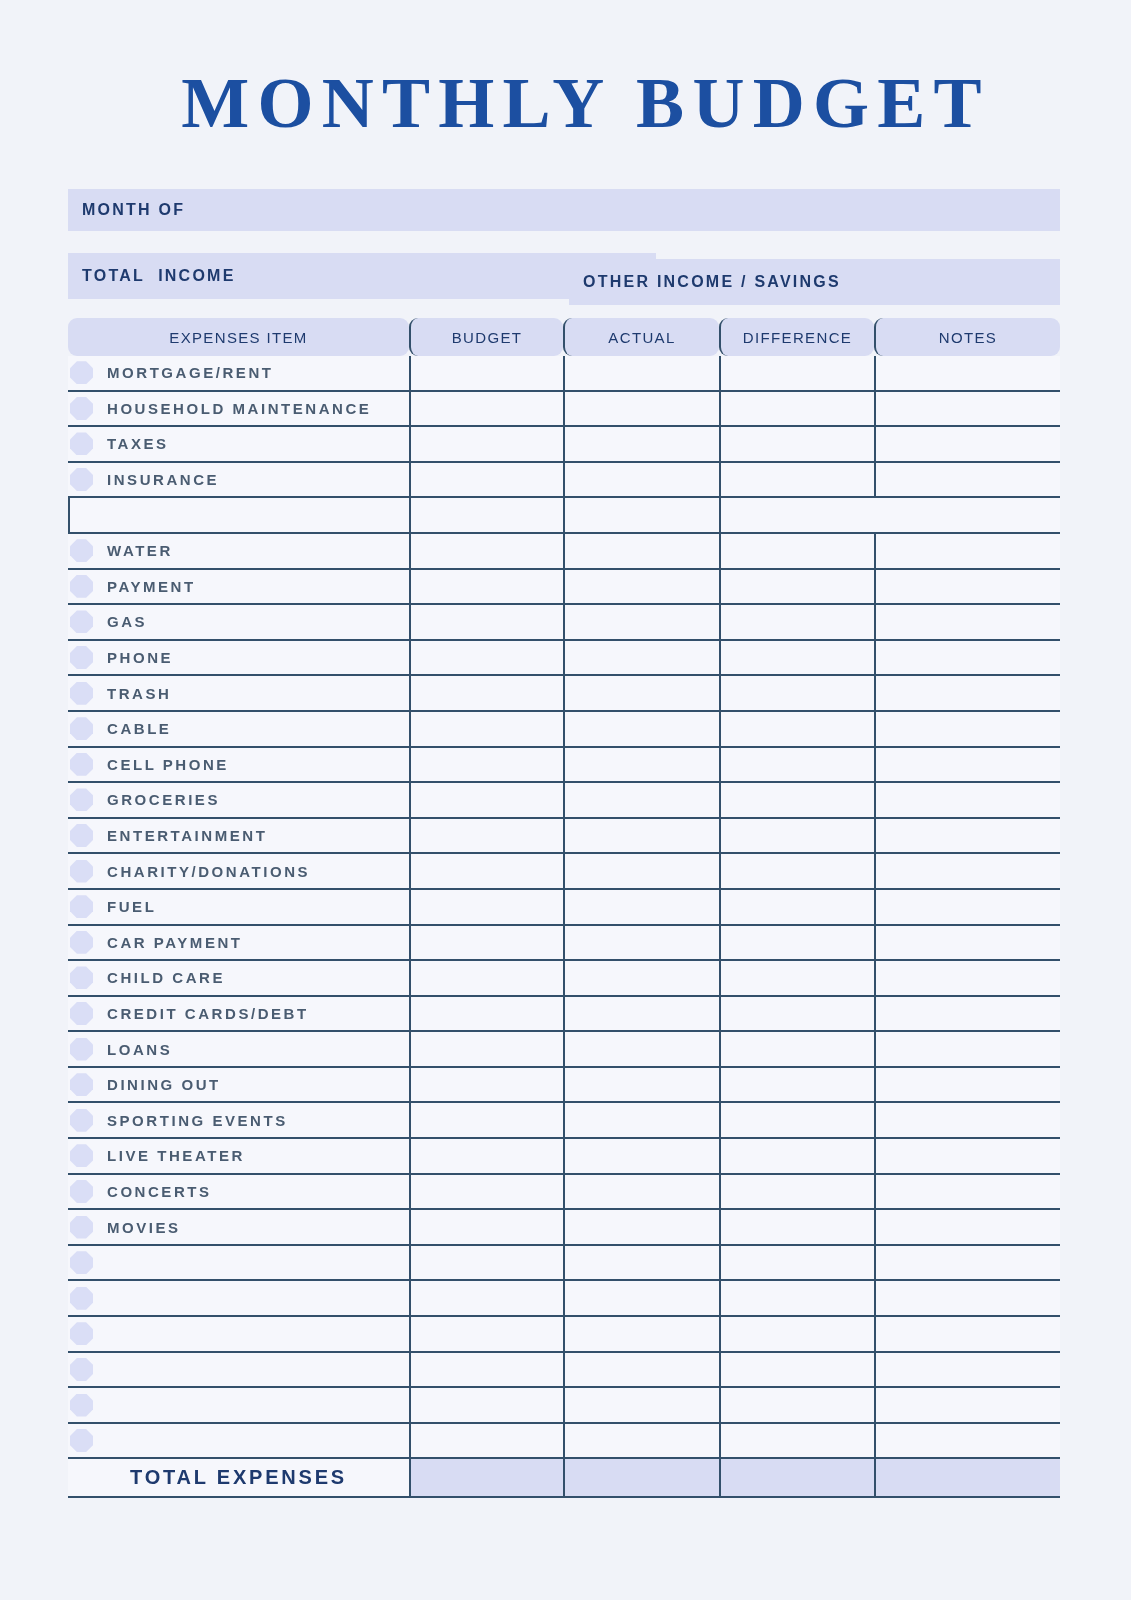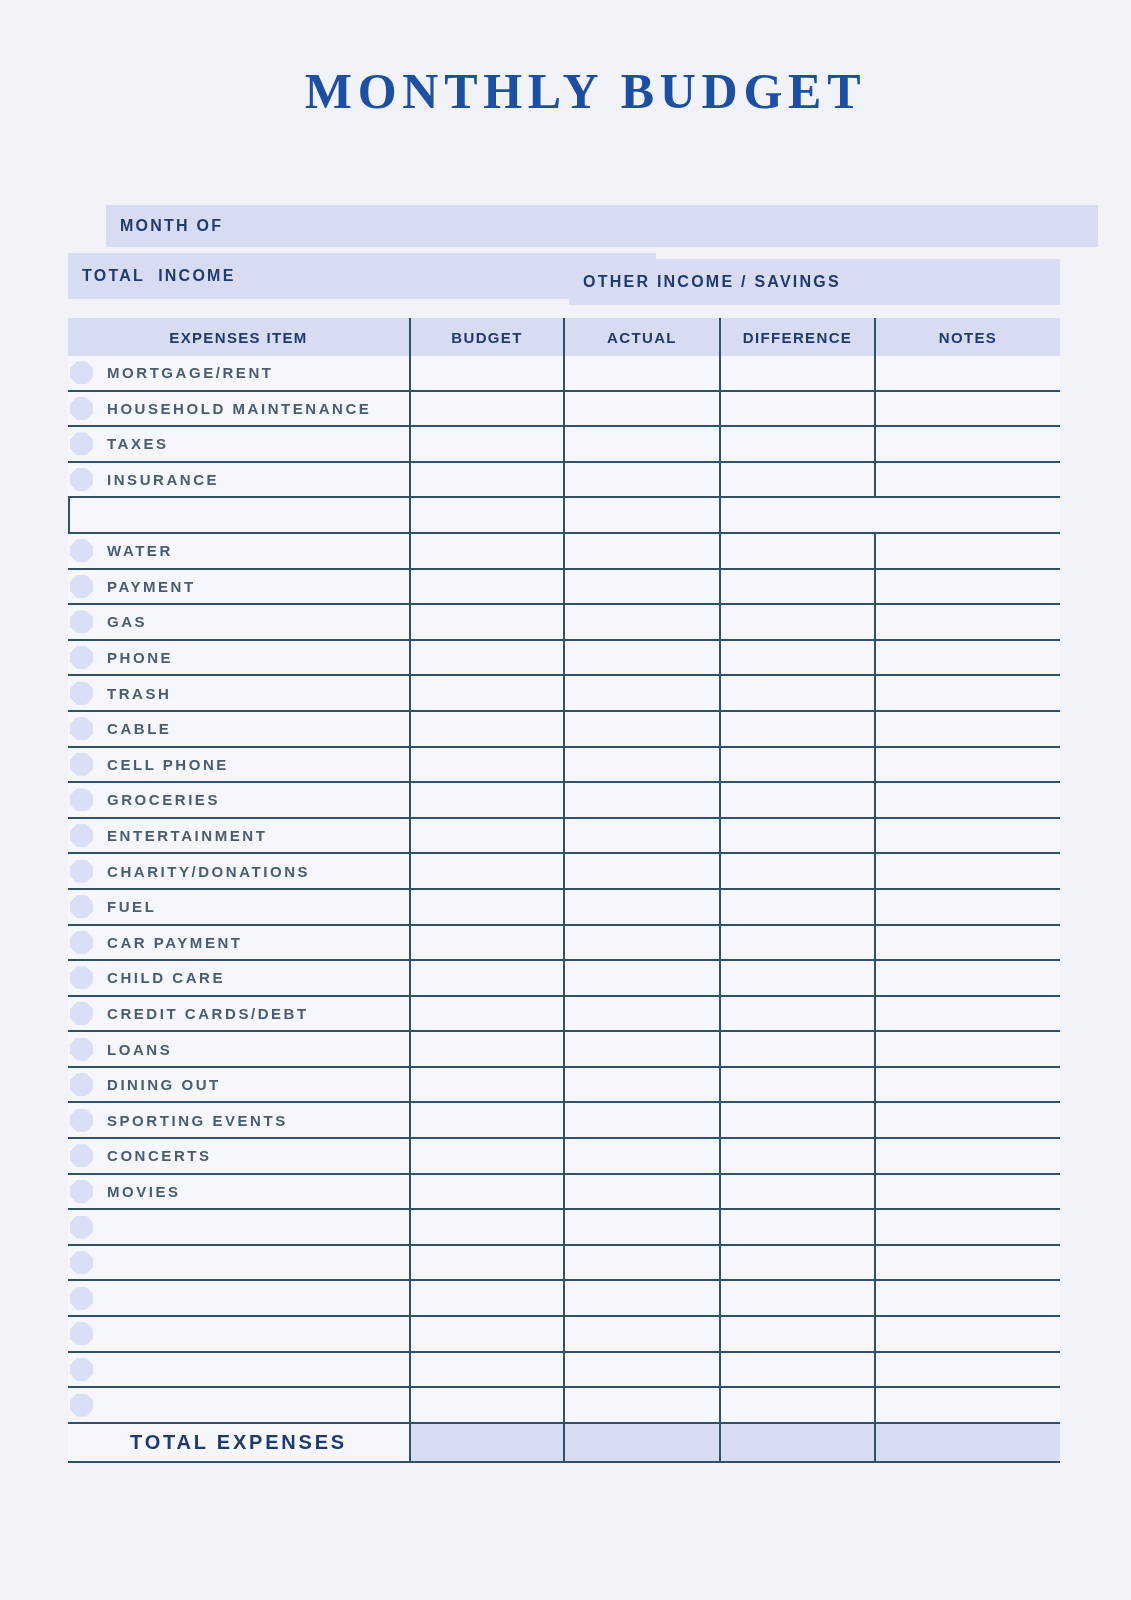--- a/index.html
+++ b/index.html
@@ -19,55 +19,56 @@
     width:1131px;height:1600px;
     background:var(--page-bg);
     font-family:"Liberation Sans",sans-serif;
     overflow:hidden;
   }
   .title{
     position:absolute;left:0;top:62px;width:100%;
     text-align:center;
     font-family:"Liberation Serif","DejaVu Serif",serif;
     font-weight:bold;
-    font-size:50px;
+    font-size:72px;
     letter-spacing:0.115em;
     color:var(--title);
     padding-left:40px;
   }
   .band{
     position:absolute;left:68px;width:992px;height:42px;
     background:var(--band);
     display:flex;align-items:center;
     padding-left:14px;
     color:var(--navy);
     font-weight:bold;
     font-size:16px;
     letter-spacing:0.14em;
     white-space:pre;
   }
-  .band.month{top:205px;margin-left:38px;}
+  .band.month{top:189px;}
   .band.income-left{top:253px;width:588px;height:46px;}
   .band.income-right{top:259px;left:569px;width:491px;height:46px;}
   .budget-table{
     position:absolute;left:68px;top:318px;width:992px;
   }
   .t-row{
     display:grid;
     grid-template-columns:341px 154px 156px 155px 186px;
     width:992px;
   }
   .t-header{height:38px;}
   .t-header .cell{
     background:var(--band);
     display:flex;align-items:center;justify-content:center;
     color:var(--navy);
-    font-weight:bold;
+    font-weight:normal;
     font-size:15px;
     letter-spacing:0.09em;
+    border-radius:9px;
   }
   .data-row{height:35.6px;background:var(--rowbg);border-bottom:2px solid var(--line);}
   .data-row .cell{display:flex;align-items:center;}
   .cell.vline{border-left:2px solid var(--line);}
   .label-cell{padding-left:2px;}
   .bullet{
     width:23px;height:23px;flex:0 0 23px;
     background:var(--bullet);
     clip-path:polygon(30% 0,70% 0,100% 30%,100% 70%,70% 100%,30% 100%,0 70%,0 30%);
     margin-right:14px;
@@ -352,20 +353,30 @@
     <div class="cell label-cell">
       <span class="bullet"></span>
       <span class="row-label">SPORTING EVENTS</span>
     </div>
     <div class="cell vline"></div>
     <div class="cell vline"></div>
     <div class="cell vline"></div>
     <div class="cell vline"></div>
   </div>
 
+  <div class="t-row data-row">
+    <div class="cell label-cell">
+      <span class="bullet"></span>
+      <span class="row-label">LIVE THEATER</span>
+    </div>
+    <div class="cell vline"></div>
+    <div class="cell vline"></div>
+    <div class="cell vline"></div>
+    <div class="cell vline"></div>
+  </div>
 
   <div class="t-row data-row">
     <div class="cell label-cell">
       <span class="bullet"></span>
       <span class="row-label">CONCERTS</span>
     </div>
     <div class="cell vline"></div>
     <div class="cell vline"></div>
     <div class="cell vline"></div>
     <div class="cell vline"></div>

